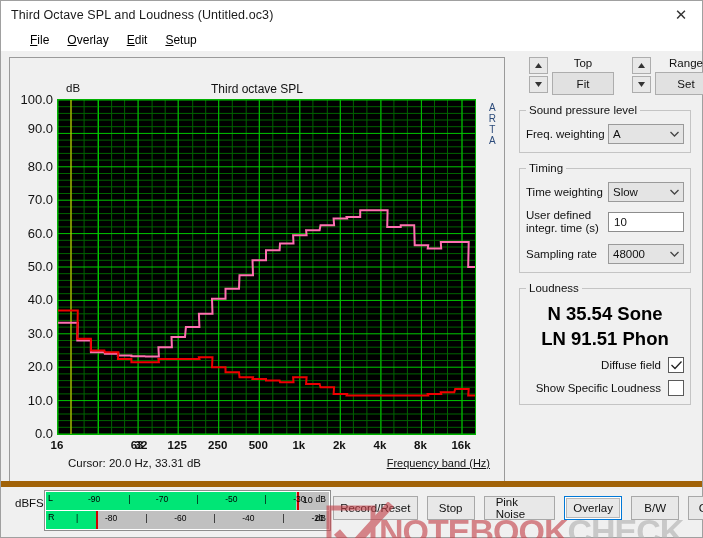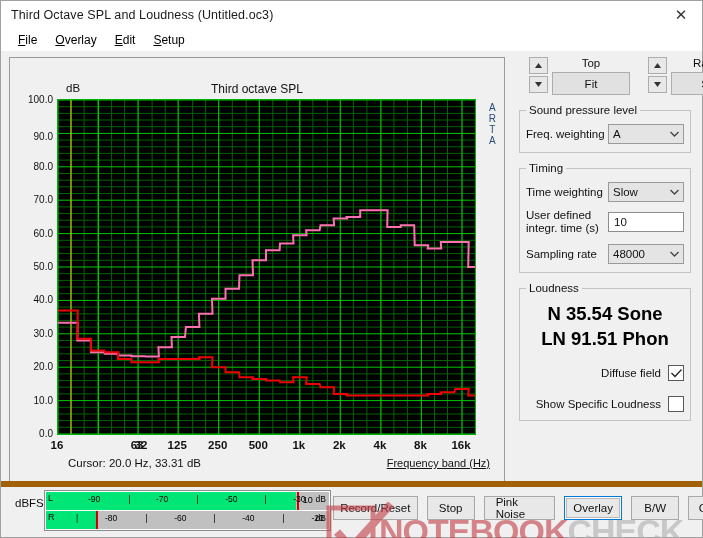--- a/index.html
+++ b/index.html
@@ -11,61 +11,61 @@
     -webkit-font-smoothing:antialiased;
   }
   .window{position:absolute;inset:0;background:#f0f0f0;border:1px solid #a0a0a0;box-sizing:border-box;}
 
   
   .titlebar{height:28px;display:flex;align-items:center;background:#ffffff;padding-left:10px;box-sizing:border-box;}
   .titlebar .t{font-size:12.5px;color:#1a1a1a;letter-spacing:.1px;}
   .titlebar .close{margin-left:auto;width:42px;height:27px;display:flex;align-items:center;justify-content:center;font-size:15px;color:#333;}
 
   
-  .menubar{height:22px;background:#ffffff;display:flex;align-items:center;padding-left:8px;box-sizing:border-box;}
+  .menubar{height:22px;background:#ffffff;display:flex;align-items:center;padding-left:20px;box-sizing:border-box;}
   .menuitem{padding:2px 9px;font-size:12px;color:#000;}
   .menuitem u{text-decoration:underline;}
 
   
   .body{position:absolute;top:50px;left:0;right:0;bottom:0;}
 
   
   .chartpanel{position:absolute;left:8px;top:6px;width:496px;height:428px;background:#f0f0f0;border:1px solid #9a9a9a;box-sizing:border-box;}
   .chartpanel .cht-title{position:absolute;left:0;right:0;top:24px;text-align:center;font-size:12px;color:#111;}
   .chartpanel .db-label{position:absolute;left:56px;top:24px;font-size:11.5px;color:#111;}
   .plotbox{position:absolute;left:47px;top:41px;width:419px;height:336px;background:#000;border:1px solid #00b000;box-sizing:border-box;overflow:hidden;}
   .ylabels{position:absolute;left:0;top:35px;width:45px;}
-  .ylab{position:absolute;right:2px;font-size:10px;color:#111;transform:translateY(-50%);white-space:nowrap;}
+  .ylab{position:absolute;right:2px;font-size:13px;color:#111;transform:translateY(-50%);white-space:nowrap;}
   .xlabels{position:absolute;left:47px;top:381px;width:419px;height:16px;}
   .xlab{position:absolute;font-size:11.5px;color:#111;transform:translateX(-50%);white-space:nowrap;font-weight:bold;}
   .cursorline{position:absolute;left:58px;top:399px;font-size:11.5px;color:#111;}
   .freqlabel{position:absolute;right:14px;top:399px;font-size:11px;color:#111;text-decoration:underline;}
   .arta{position:absolute;right:8px;top:44px;font-size:10px;line-height:11px;color:#2b4a7a;text-align:center;}
 
   
   .right{position:absolute;left:510px;top:2px;width:186px;bottom:52px;}
   .spinrow{display:flex;align-items:flex-start;gap:4px;padding:4px 0 0 18px;}
   .spingrp{display:flex;gap:6px;}
   .spin{display:flex;flex-direction:column;gap:2px;width:17px;}
   .spbtn{width:17px;height:15px;border:1px solid #adadad;background:#e8e8e8;display:flex;align-items:center;justify-content:center;}
   .spbtn svg{display:block;}
   .spincol{display:flex;flex-direction:column;align-items:center;}
   .spincap{font-size:11.5px;margin-bottom:3px;color:#111;}
-  .minibtn{min-width:42px;height:21px;border:1px solid #adadad;background:#e1e1e1;font-size:11.5px;color:#111;display:flex;align-items:center;justify-content:center;padding:0 17px;}
+  .minibtn{min-width:42px;height:21px;border:1px solid #adadad;background:#e1e1e1;font-size:11.5px;color:#111;display:flex;align-items:center;justify-content:center;padding:0 9px;}
 
   fieldset.grp{border:1px solid #c4c4c4;margin:9px 6px 0 8px;padding:4px 6px 8px 6px;position:relative;}
   fieldset.grp legend{font-size:11.5px;color:#111;padding:0 3px;}
   .bigval{text-align:center;font-size:21px;font-weight:bold;color:#000;letter-spacing:0px;margin:6px 0 10px 0;}
   .bigval2{text-align:center;font-size:18.5px;font-weight:bold;color:#000;line-height:23px;margin:4px 0 2px 0;}
   .frow{display:flex;align-items:center;margin-top:4px;}
   .frow .lbl{font-size:11.5px;color:#111;flex:1;line-height:13px;}
   .combo{width:76px;height:20px;border:1px solid #9a9a9a;background:#e4e4e4;display:flex;align-items:center;padding:0 4px;box-sizing:border-box;font-size:11.5px;color:#111;}
   .combo .cval{flex:1;}
   .txtinput{width:76px;height:20px;border:1px solid #8d8d8d;background:#fff;display:flex;align-items:center;padding:0 5px;box-sizing:border-box;font-size:11.5px;color:#111;}
-  .chkrow{display:flex;align-items:center;justify-content:flex-end;margin-top:15px;gap:7px;}
+  .chkrow{display:flex;align-items:center;justify-content:flex-end;margin-top:7px;gap:7px;}
   .chkrow .lbl{font-size:11.5px;color:#111;}
   .chk{width:14px;height:14px;border:1px solid #5a5a5a;background:#fff;display:flex;align-items:center;justify-content:center;}
   .chk svg{display:block;}
 
   
   .bottom{position:absolute;left:0;right:0;bottom:0;height:50px;background:#f0f0f0;border-top:6px solid #a16207;}
   .dbfs{position:absolute;left:14px;top:10px;font-size:11.5px;color:#111;}
   .meterbox{position:absolute;left:43px;top:3px;width:287px;height:41px;background:#ffffff;border:1px solid #8d8d8d;box-sizing:border-box;padding:1px;}
   .meterrow{position:relative;height:18px;background:#c0c0c0;overflow:hidden;}
   .meterrow+.meterrow{margin-top:1px;}
@@ -112,21 +112,21 @@
       <div class="ylabels" id="ylabels">
           <div class="ylab" style="top: 340px;">0.0</div>
           <div class="ylab" style="top: 306.6px;">10.0</div>
           <div class="ylab" style="top: 273.2px;">20.0</div>
           <div class="ylab" style="top: 239.8px;">30.0</div>
           <div class="ylab" style="top: 206.4px;">40.0</div>
           <div class="ylab" style="top: 173px;">50.0</div>
           <div class="ylab" style="top: 139.6px;">60.0</div>
           <div class="ylab" style="top: 106.2px;">70.0</div>
           <div class="ylab" style="top: 72.8px;">80.0</div>
-          <div class="ylab" style="top: 43px;">90.0</div>
+          <div class="ylab" style="top: 35px;">90.0</div>
           <div class="ylab" style="top: 6px;">100.0</div>
         </div>
       <div class="plotbox">
         <svg id="plotsvg" width="417" height="334" viewBox="0 0 417 334">
             <line x1="0" y1="327.3" x2="417" y2="327.3" stroke="#006400" stroke-width="1"></line>
             <line x1="0" y1="320.6" x2="417" y2="320.6" stroke="#006400" stroke-width="1"></line>
             <line x1="0" y1="314.0" x2="417" y2="314.0" stroke="#006400" stroke-width="1"></line>
             <line x1="0" y1="307.3" x2="417" y2="307.3" stroke="#006400" stroke-width="1"></line>
             <line x1="0" y1="293.9" x2="417" y2="293.9" stroke="#006400" stroke-width="1"></line>
             <line x1="0" y1="287.2" x2="417" y2="287.2" stroke="#006400" stroke-width="1"></line>

